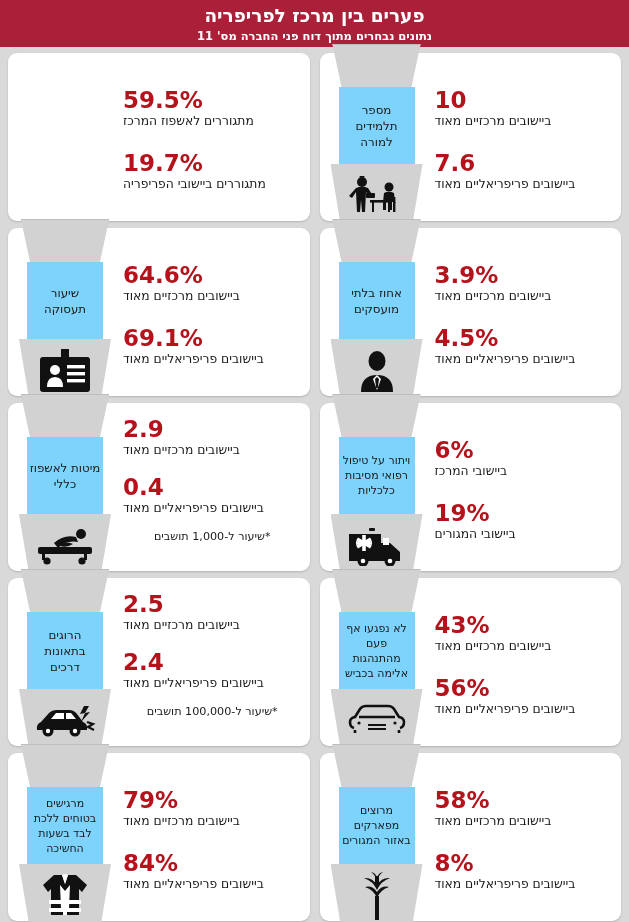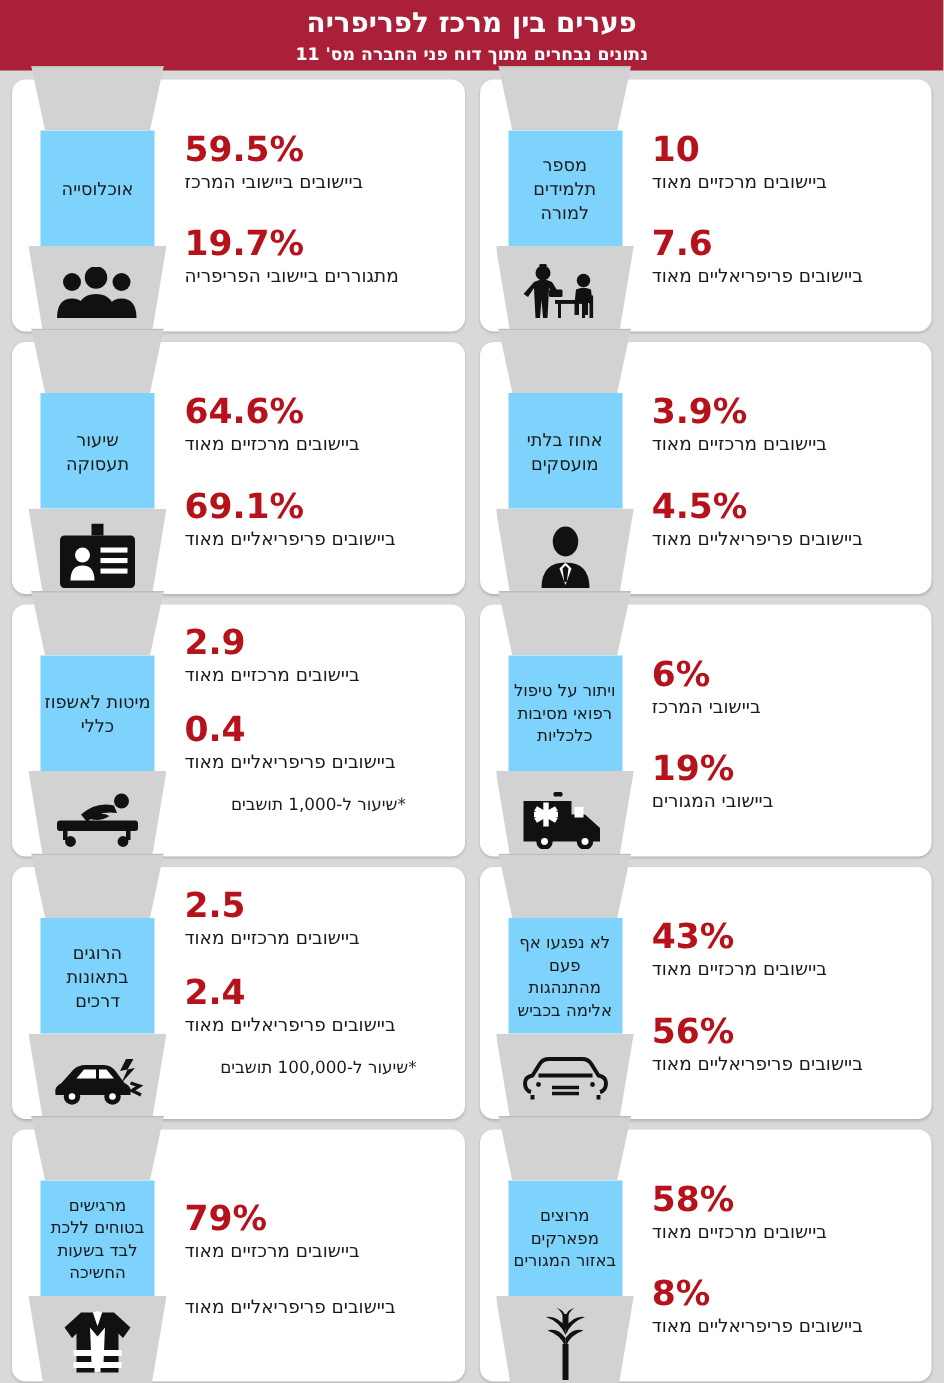--- a/index.html
+++ b/index.html
@@ -210,42 +210,25 @@
     <rect x="47" y="26" width="2.4" height="10"></rect>
             <rect x="47" y="21" width="2.4" height="6"></rect>
   </svg>
         </div>
       </div>
     </div>
     <div class="card">
       <div class="card-text">
         <div class="stat">
           <div class="stat-value">59.5%</div>
-          <div class="stat-label">ביישובים ביישובי המרכז</div>
+          <div class="stat-label">מתגוררים לאשפוז המרכז</div>
         </div>
         <div class="stat second">
           <div class="stat-value">19.7%</div>
           <div class="stat-label">מתגוררים ביישובי הפריפריה</div>
-        </div>
-      </div>
-      <div class="icon-col">
-        <div class="cap-top"></div>
-        <div class="cap-bottom"></div>
-        <div class="panel">
-          <div class="panel-label">אוכלוסייה</div>
-        </div>
-        <div class="icon-glyph">
-          <svg width="58" height="36" viewBox="0 0 58 36" fill="#111">
-    <circle cx="12" cy="10" r="6"></circle>
-            <path d="M2 34 q0 -13 10 -13 q10 0 10 13z"></path>
-    <circle cx="45" cy="10" r="6"></circle>
-            <path d="M35 34 q0 -13 10 -13 q10 0 10 13z"></path>
-    <circle cx="28" cy="7" r="7.5"></circle>
-            <path d="M15 34 q0 -16 13 -16 q13 0 13 16z"></path>
-  </svg>
         </div>
       </div>
     </div>
     <div class="card">
       <div class="card-text">
         <div class="stat">
           <div class="stat-value">3.9%</div>
           <div class="stat-label">ביישובים מרכזיים מאוד</div>
         </div>
         <div class="stat second">
@@ -460,20 +443,21 @@
         </div>
       </div>
     </div>
     <div class="card">
       <div class="card-text">
         <div class="stat">
           <div class="stat-value">79%</div>
           <div class="stat-label">ביישובים מרכזיים מאוד</div>
         </div>
         <div class="stat second">
+          <div class="stat-value">84%</div>
           <div class="stat-label">ביישובים פריפריאליים מאוד</div>
         </div>
       </div>
       <div class="icon-col">
         <div class="cap-top"></div>
         <div class="cap-bottom"></div>
         <div class="panel">
           <div class="panel-label small">מרגישים בטוחים ללכת לבד בשעות החשיכה</div>
         </div>
         <div class="icon-glyph">

